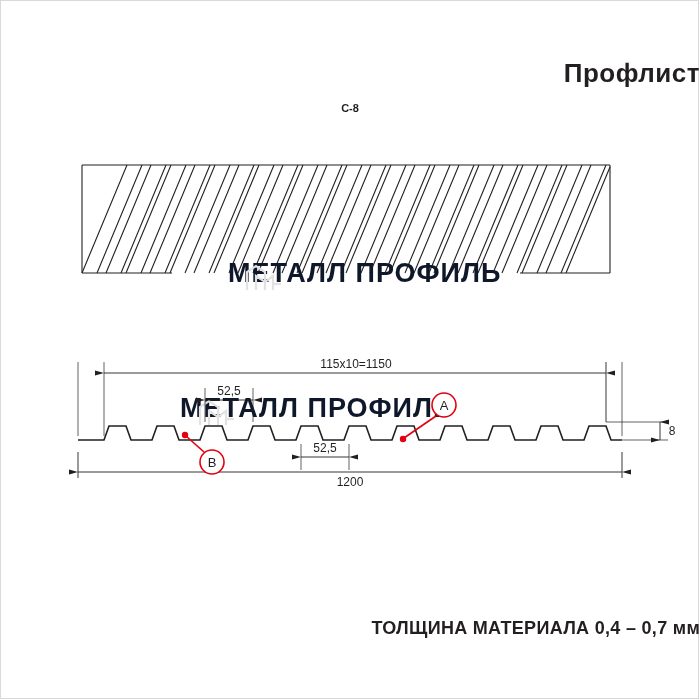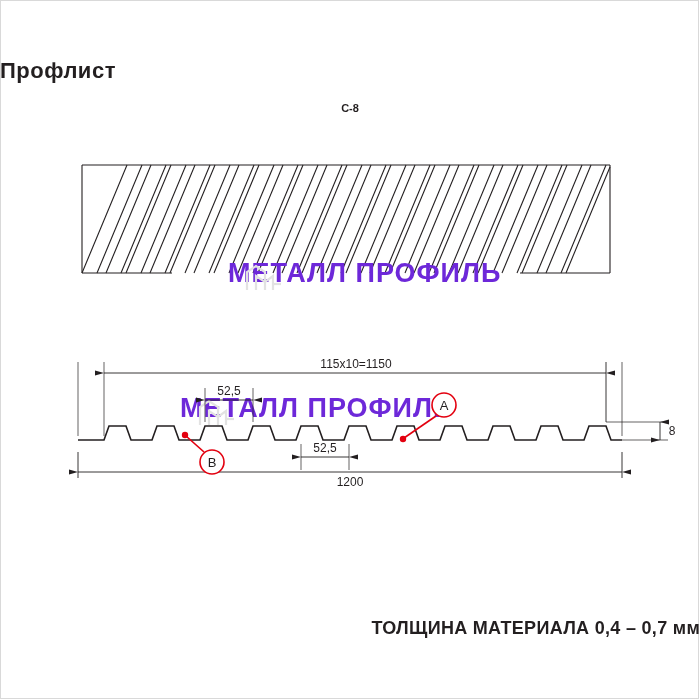--- a/index.html
+++ b/index.html
@@ -21,22 +21,22 @@
     width: 699px; height: 699px;
     border: 1px solid #d9d9d9;
     box-sizing: border-box;
     pointer-events: none;
   }
   .title {
     position: absolute;
     top: 58px;
     left: 0;
     width: 700px;
-    text-align: left;
-    font-size: 22px;
+    text-align: right;
+    font-size: 26px;
     font-weight: bold;
     letter-spacing: 0.5px;
   }
   .subtitle {
     position: absolute;
     top: 102px;
     left: 0;
     width: 700px;
     text-align: center;
     font-size: 11px;
@@ -63,21 +63,21 @@
     position: absolute;
     left: 0;
     top: 340px;
     width: 700px;
     height: 160px;
   }
   .wm {
     position: absolute;
     pointer-events: none;
     user-select: none;
-    color: #6d28d9;
+    color: #0f172a;
     font-size: 27px;
     font-weight: bold;
     letter-spacing: 1px;
     white-space: nowrap;
   }
   .wm1 { left: 228px; top: 258px; }
   .wm2 { left: 180px; top: 393px; }
   .wm-logo {
     position: absolute;
     pointer-events: none;

